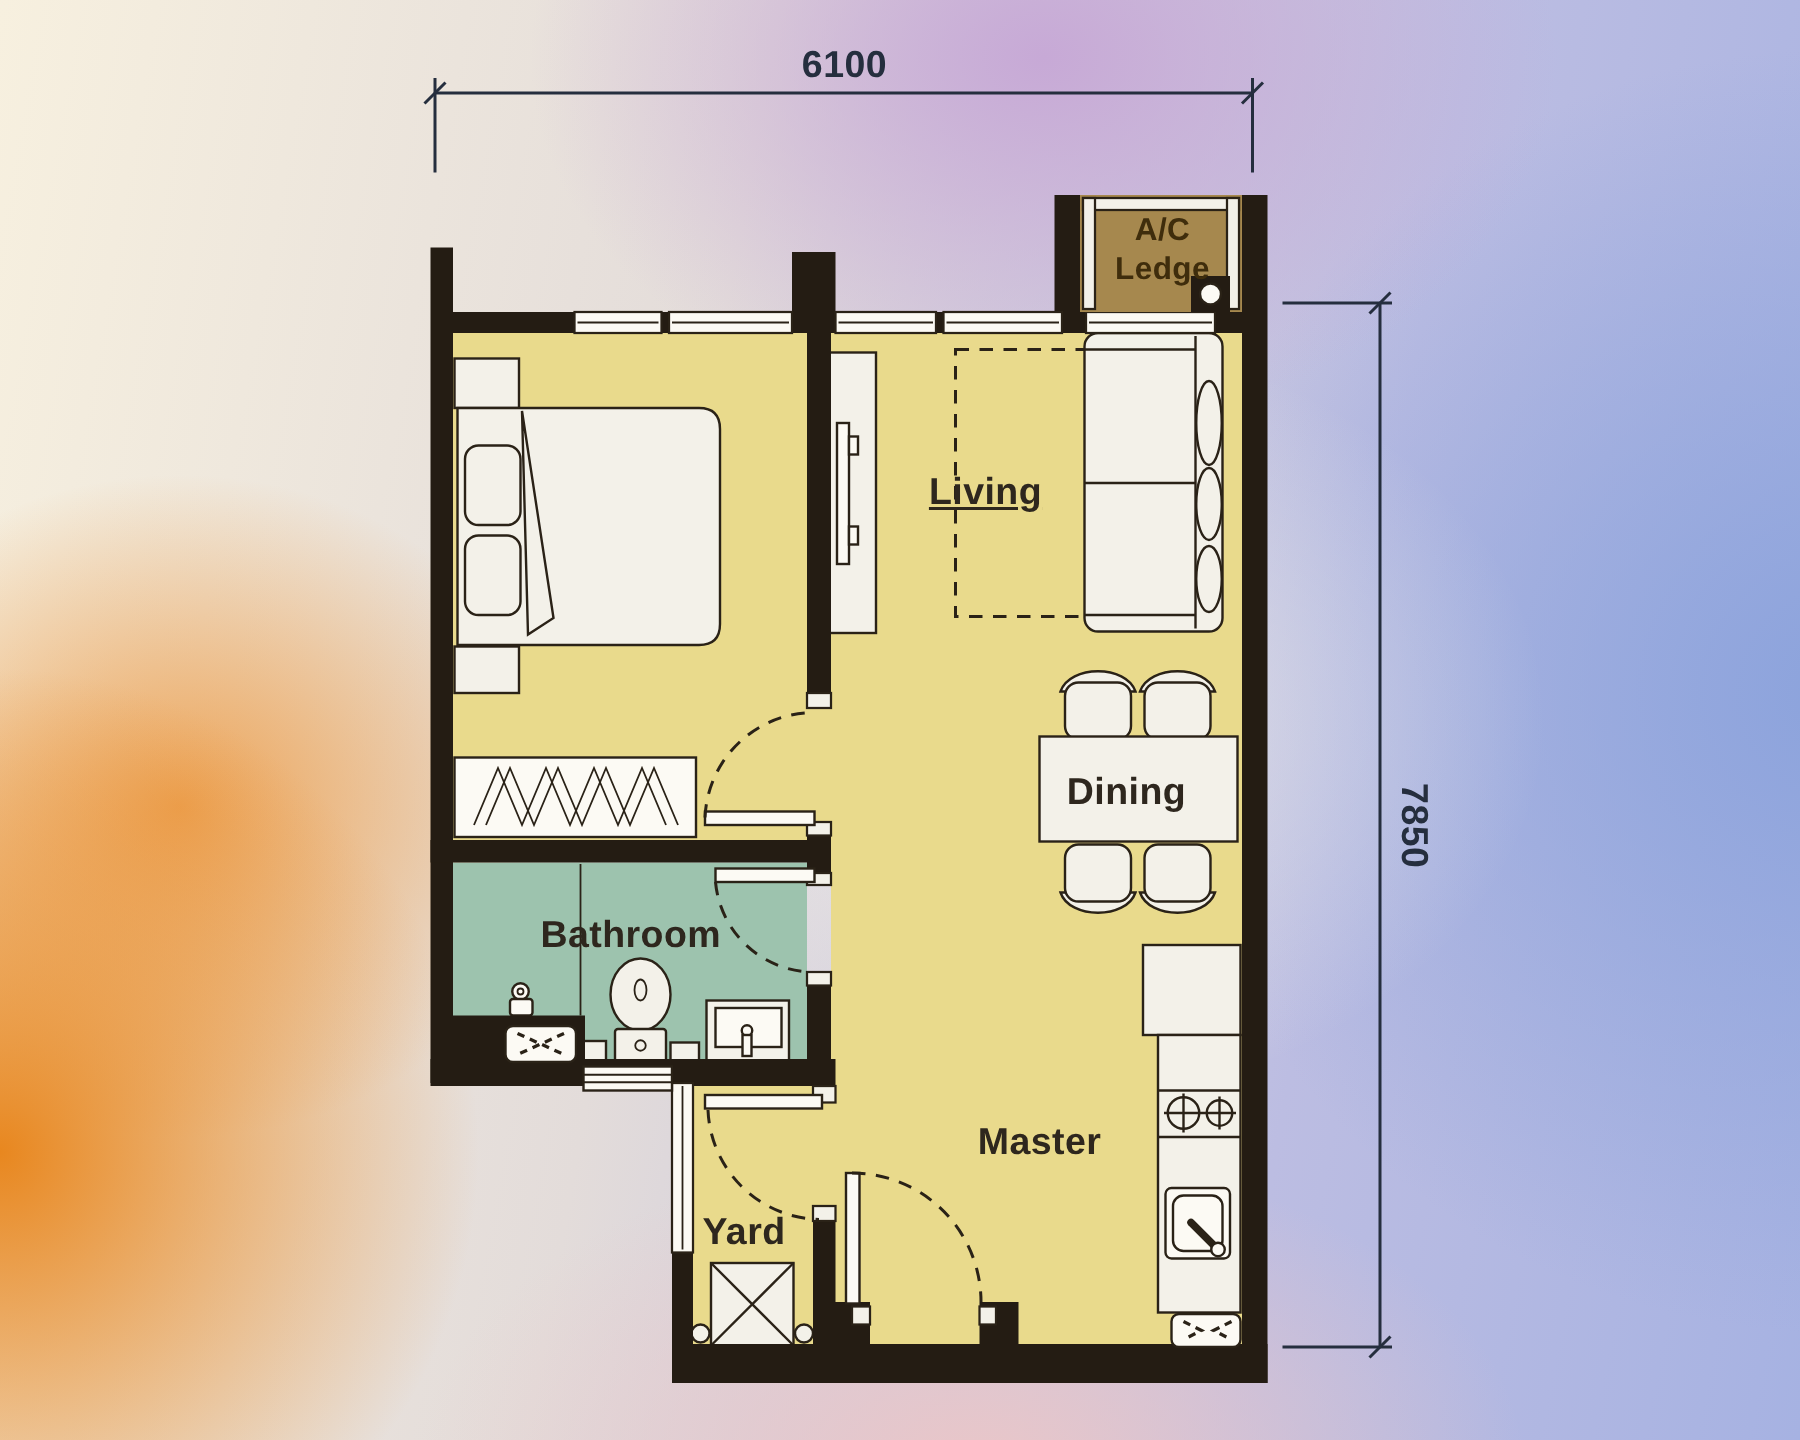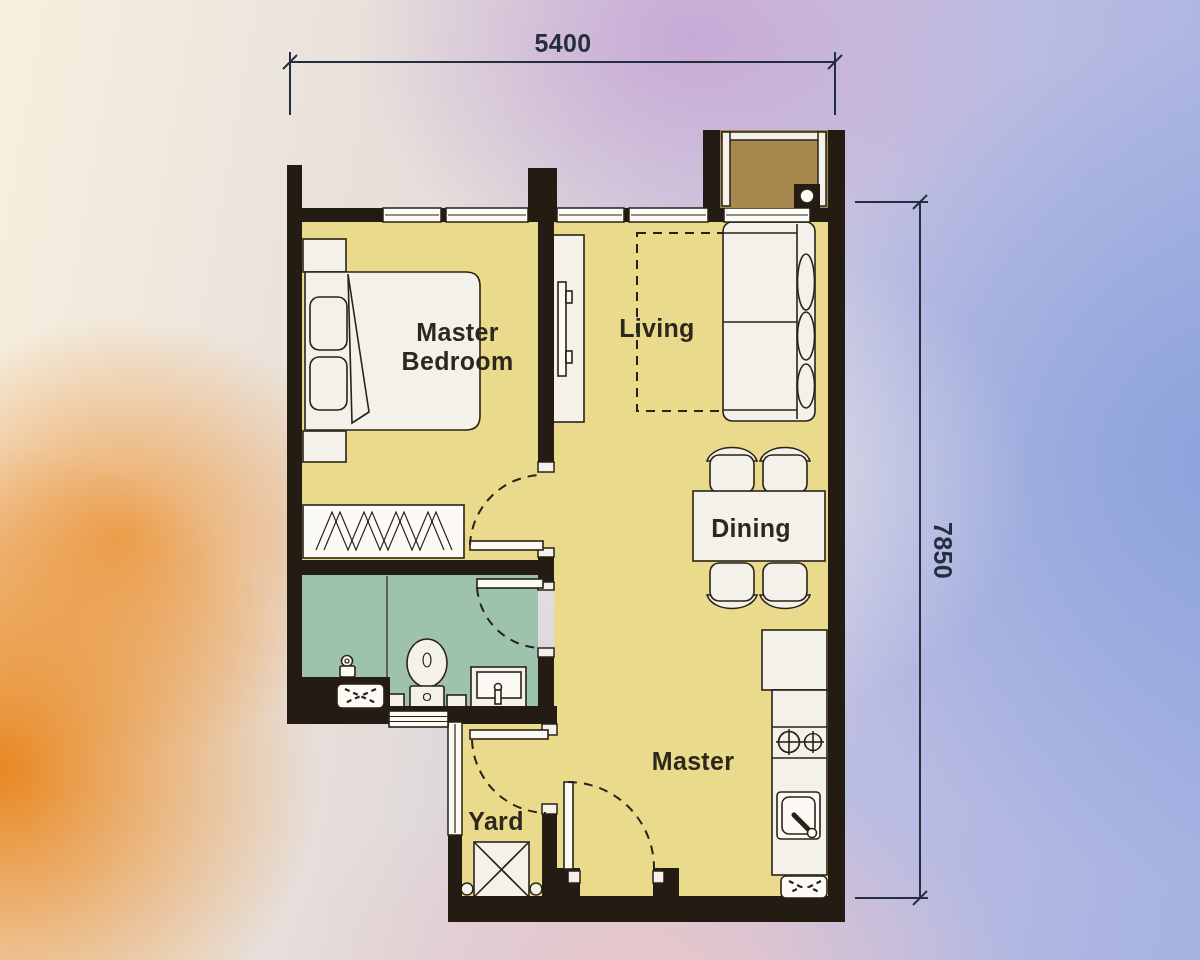--- a/index.html
+++ b/index.html
@@ -254,20 +254,21 @@
     </g>
     <g>
       <line class="dim" x1="855" y1="202" x2="928" y2="202"></line>
       <line class="dim" x1="855" y1="898" x2="928" y2="898"></line>
       <line class="dim" x1="920" y1="202" x2="920" y2="898"></line>
       <line class="dim" x1="913" y1="209" x2="927" y2="195"></line>
       <line class="dim" x1="913" y1="905" x2="927" y2="891"></line>
     </g>
   </svg>
 
-  <div class="label" style="left:375px;top:318px;width:165px;">Master Bedroom</div>
-  <div class="label" style="left:592px;top:314px;width:130px;">Living</div>
+  <div class="label" style="left:592px;top:314px;width:130px;text-decoration:underline;">Living</div>
   <div class="label" style="left:694px;top:514px;width:114px;">Dining</div>
   <div class="label" style="left:628px;top:747px;width:130px;">Master</div>
+  <div class="label" style="left:338px;top:609px;width:165px;">Bathroom</div>
   <div class="label" style="left:447px;top:807px;width:98px;">Yard</div>
-  <div class="label dim-l" style="left:513px;top:29px;width:100px;">5400</div>
+  <div class="label ac" style="left:724px;top:141px;width:102px;">A/C Ledge</div>
+  <div class="label dim-l" style="left:513px;top:29px;width:100px;">6100</div>
   <div class="label dim-l rot90" style="left:897px;top:536px;width:90px;">7850</div>
 </div>
 
 </body></html>

